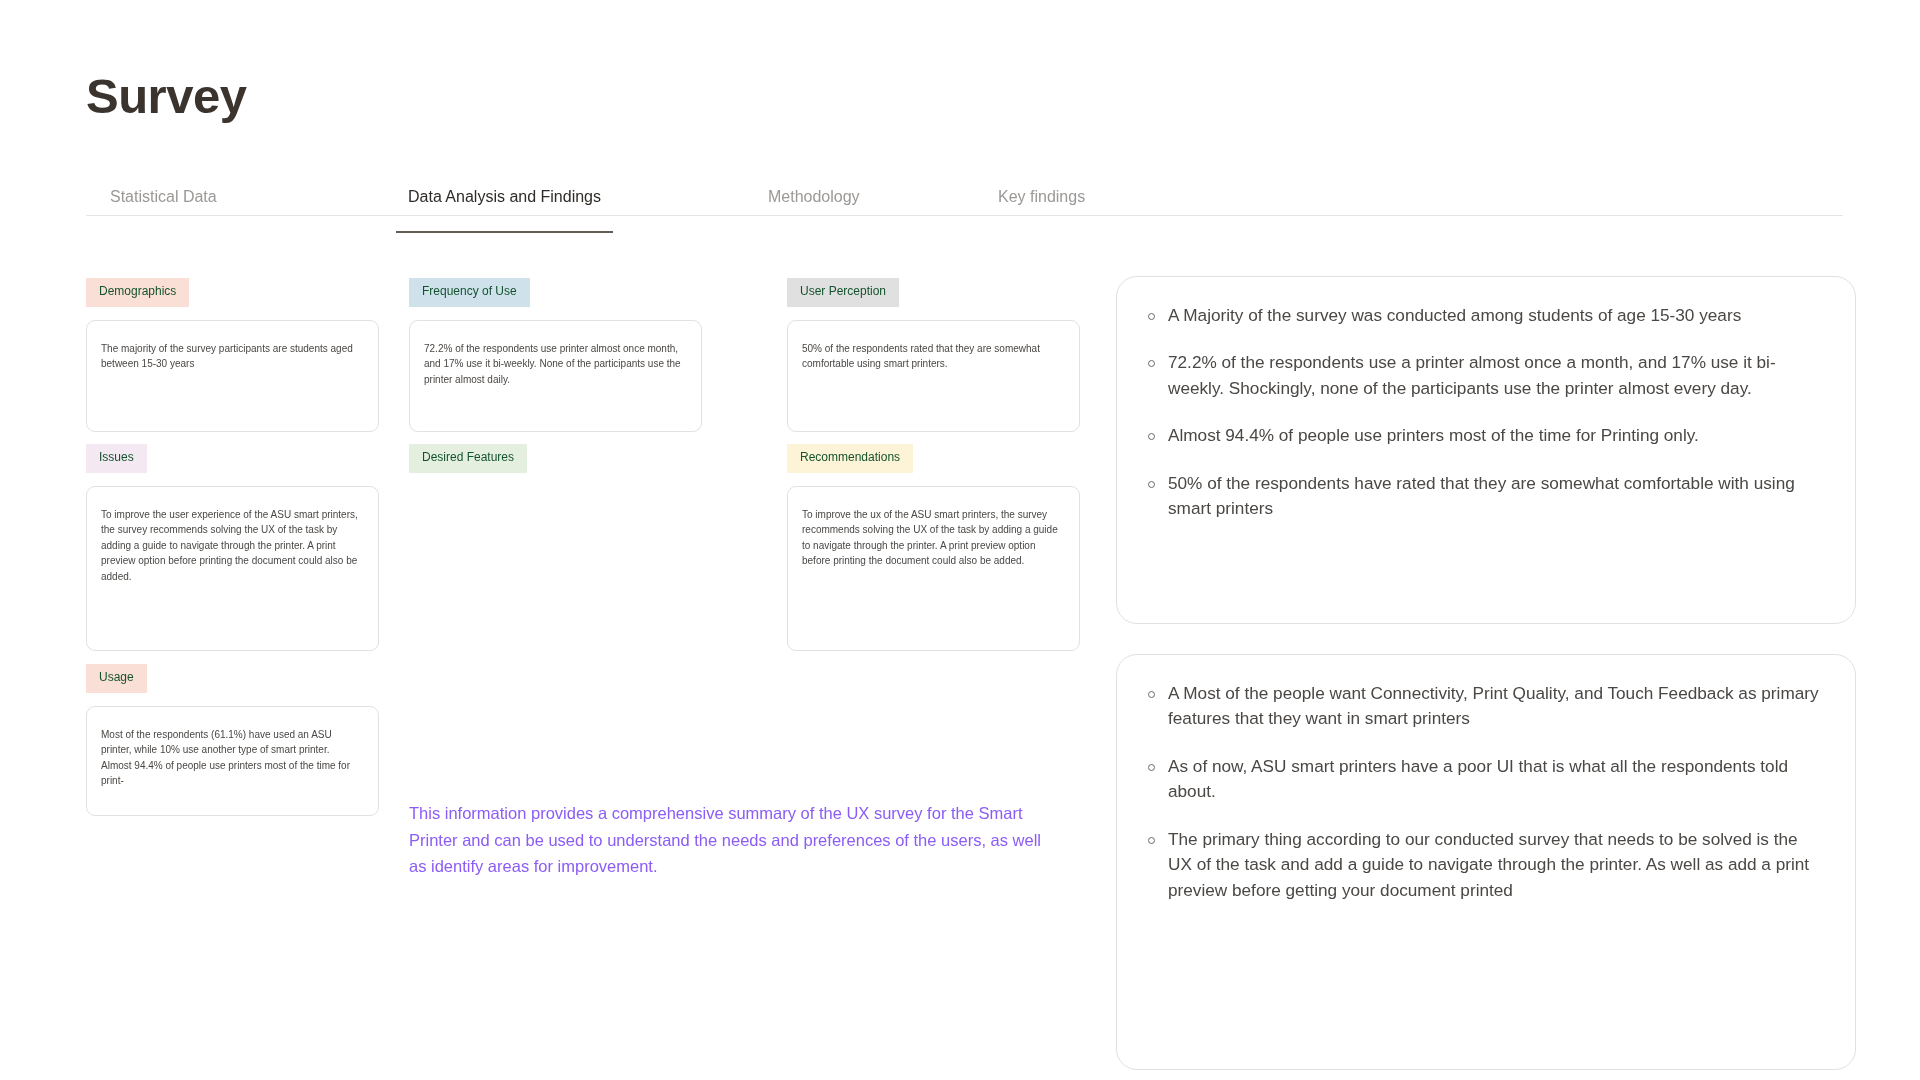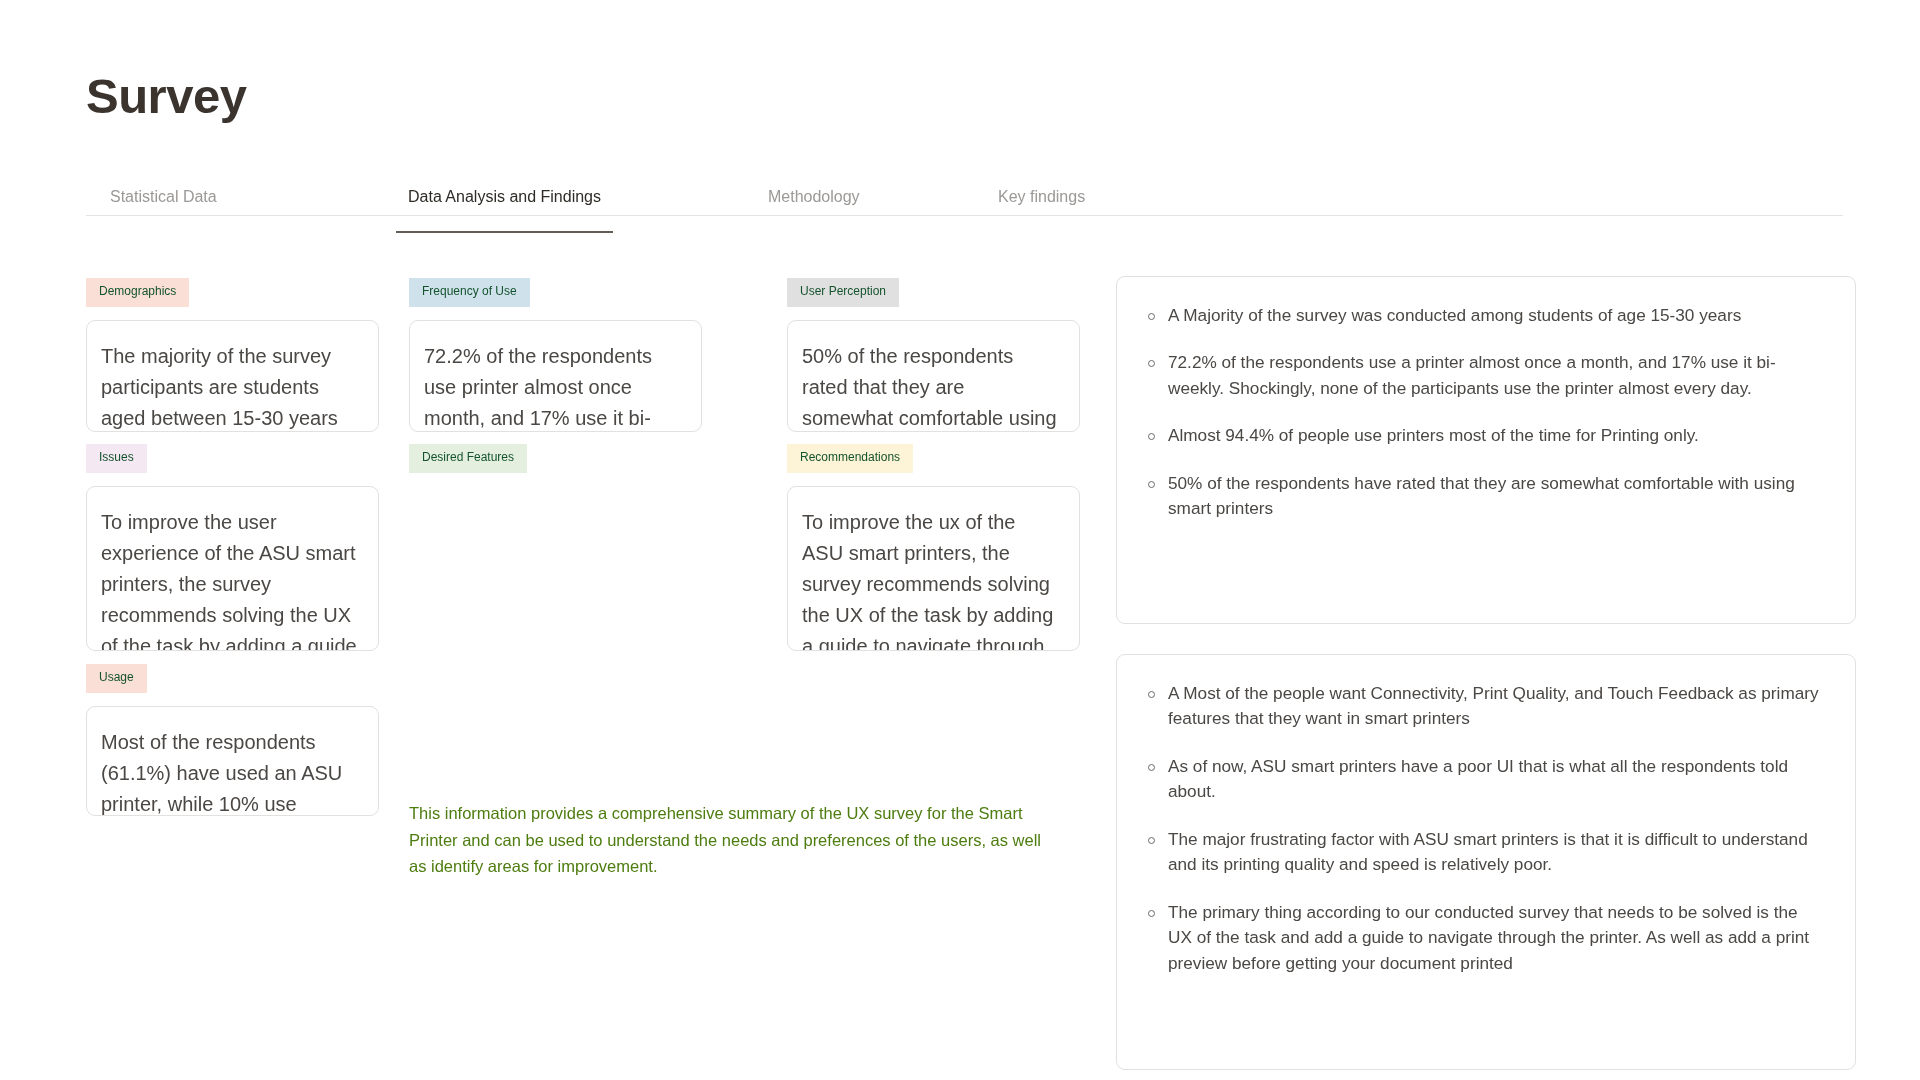--- a/index.html
+++ b/index.html
@@ -91,47 +91,47 @@
   .tag-features       { background: #e4efe0; }
   .tag-recommend      { background: #fdf3d6; }
   .tag-usage          { background: #fadfd6; }
 
   .note {
     margin-top: 13px;
     border: 1px solid #e3e1df;
     border-radius: 9px;
     background: #ffffff;
     padding: 20px 18px 22px 14px;
-    font-size: 20px;
+    font-size: 10px;
     line-height: 1.55;
     color: #4a4744;
     overflow: hidden;
   }
   .note-h112 { height: 112px; }
   .note-h165 { height: 165px; }
   .note-h110 { height: 110px; }
 
   
   .summary {
     position: absolute;
     left: 409px;
     top: 800px;
     width: 650px;
     font-size: 16.5px;
     line-height: 1.62;
-    color: #4d7c0f;
+    color: #8b5cf6;
   }
 
   
   .panel {
     position: absolute;
     left: 1116px;
     width: 740px;
     border: 1px solid #e3e1df;
-    border-radius: 9px;
+    border-radius: 21px;
     background: #ffffff;
     padding: 26px 30px 26px 26px;
   }
   .panel-1 { top: 276px; height: 348px; }
   .panel-2 { top: 654px; height: 416px; }
 
   .bullet-list { list-style: none; }
   .bullet-item {
     position: relative;
     padding-left: 25px;
@@ -208,18 +208,17 @@
       <li class="bullet-item">72.2% of the respondents use a printer almost once a month, and 17% use it bi-weekly. Shockingly, none of the participants use the printer almost every day.</li>
       <li class="bullet-item">Almost 94.4% of people use printers most of the time for Printing only.</li>
       <li class="bullet-item">50% of the respondents have rated that they are somewhat comfortable with using smart printers</li>
     </ul>
   </div>
 
   <div class="panel panel-2">
     <ul class="bullet-list">
       <li class="bullet-item">A Most of the people want Connectivity, Print Quality, and Touch Feedback as primary features that they want in smart printers</li>
       <li class="bullet-item">As of now, ASU smart printers have a poor UI that is what all the respondents told about.</li>
-      <li class="bullet-item">The major frustrating factor with ASU smart printers is that it is difficult to understand and its printing quality and speed is relatively poor.</li>
       <li class="bullet-item">The primary thing according to our conducted survey that needs to be solved is the UX of the task and add a guide to navigate through the printer. As well as add a print preview before getting your document printed</li>
     </ul>
   </div>
 
 </div>
 
 </body></html>

